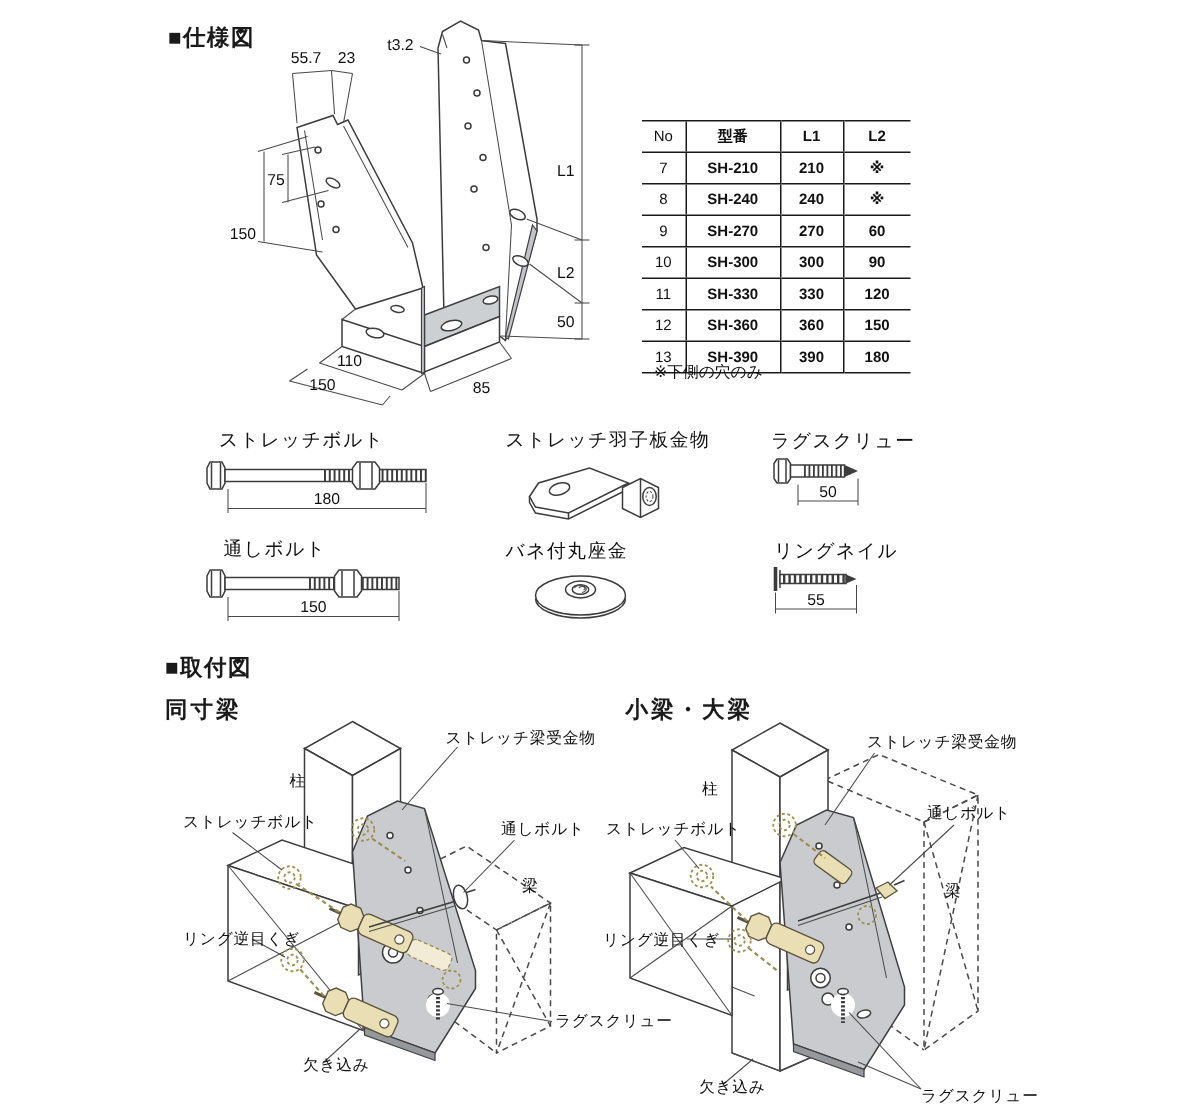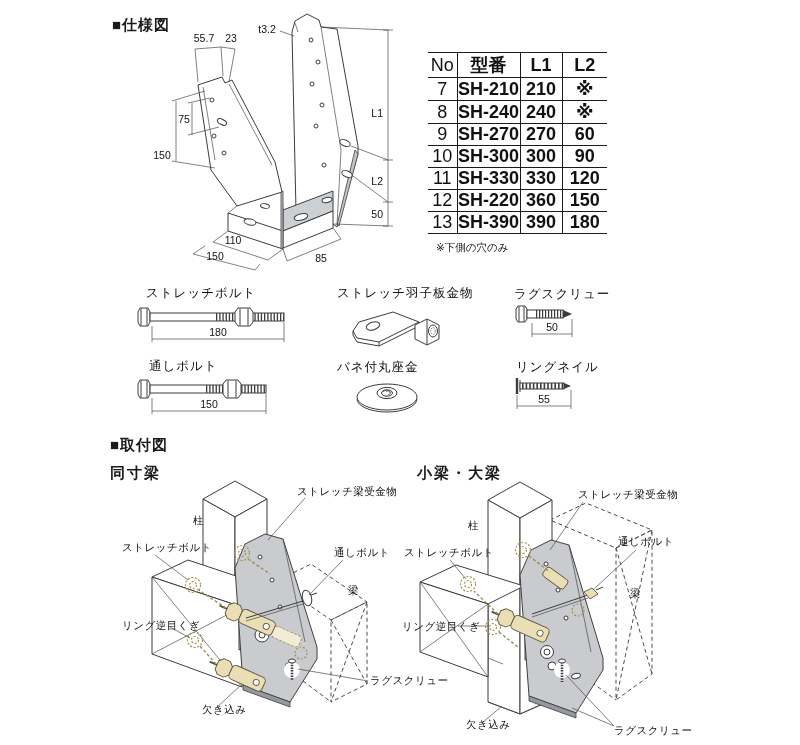--- a/index.html
+++ b/index.html
@@ -3,21 +3,21 @@
 <meta charset="utf-8">
 <style>
   html,body{margin:0;padding:0;background:#fff;}
   #page{position:relative;width:800px;height:745px;background:#fff;overflow:hidden;
         font-family:"Liberation Sans","DejaVu Sans",sans-serif;color:#1a1a1a;}
   .abs{position:absolute;}
   .sec-title{font-size:15px;font-weight:bold;letter-spacing:1px;}
   .sub-title{font-size:15px;font-weight:bold;letter-spacing:2px;}
   .part-label{font-size:12.5px;letter-spacing:1px;color:#111;}
   
-  #spec-table{border-collapse:collapse;table-layout:fixed;width:179px;font-size:18px;}
+  #spec-table{border-collapse:collapse;table-layout:fixed;width:179px;font-size:10px;margin-top:28px;}
   #spec-table th,#spec-table td{border-top:1px solid #1a1a1a;border-bottom:1px solid #1a1a1a;
       text-align:center;padding:0;height:20px;font-weight:normal;color:#111;}
   #spec-table td+td,#spec-table th+th{border-left:1px solid #1a1a1a;font-weight:bold;}
   .footnote{font-size:10.5px;color:#111;}
   svg{overflow:visible;}
   svg text{font-family:"Liberation Sans","DejaVu Sans",sans-serif;fill:#111;}
   .dim{font-size:10.5px;}
   .callout{font-size:10.5px;letter-spacing:0.5px;}
   .ln{stroke:#3c3c3c;stroke-width:1;fill:none;}
   .thin{stroke:#4a4a4a;stroke-width:0.7;fill:none;}
@@ -163,21 +163,21 @@
           <td>90</td>
         </tr>
       <tr>
           <td>11</td>
           <td>SH-330</td>
           <td>330</td>
           <td>120</td>
         </tr>
       <tr>
           <td>12</td>
-          <td>SH-220</td>
+          <td>SH-360</td>
           <td>360</td>
           <td>150</td>
         </tr>
       <tr>
           <td>13</td>
           <td>SH-390</td>
           <td>390</td>
           <td>180</td>
         </tr>
     </tbody>

